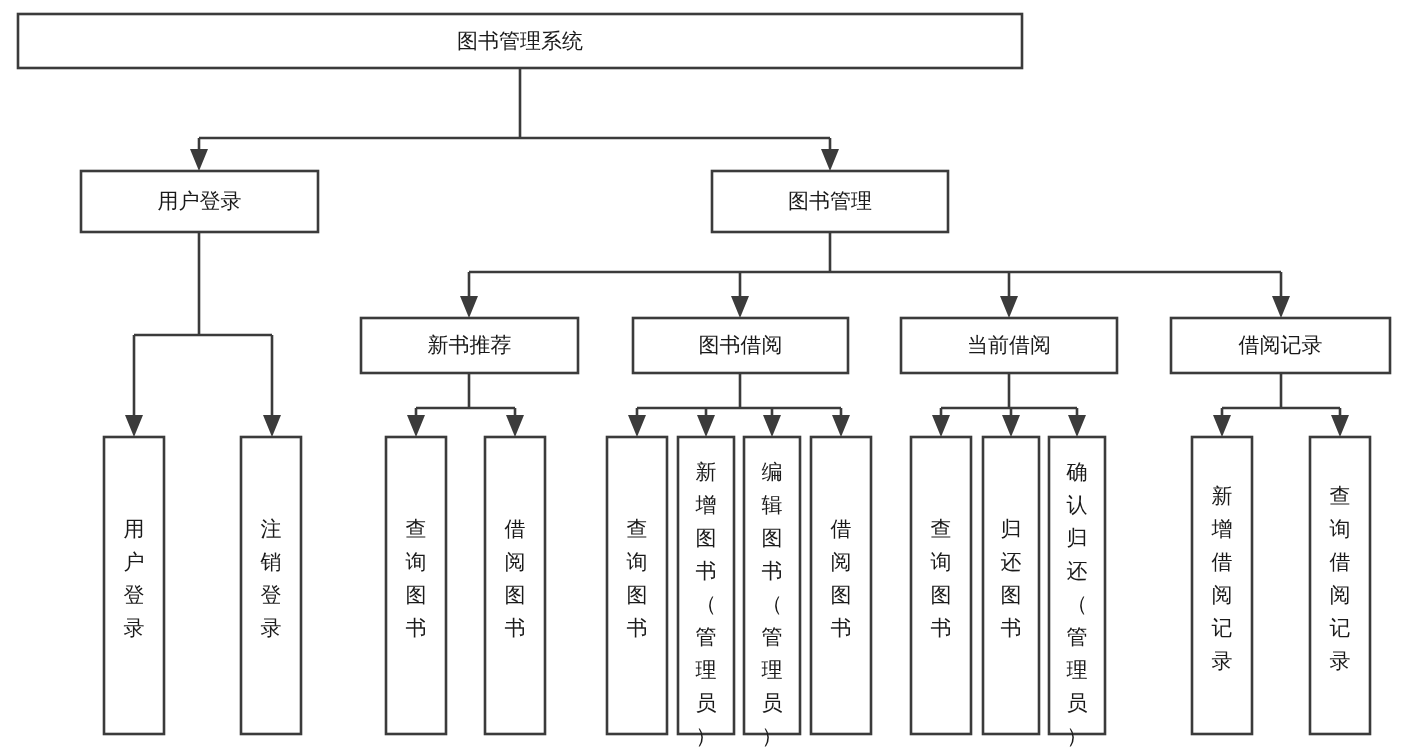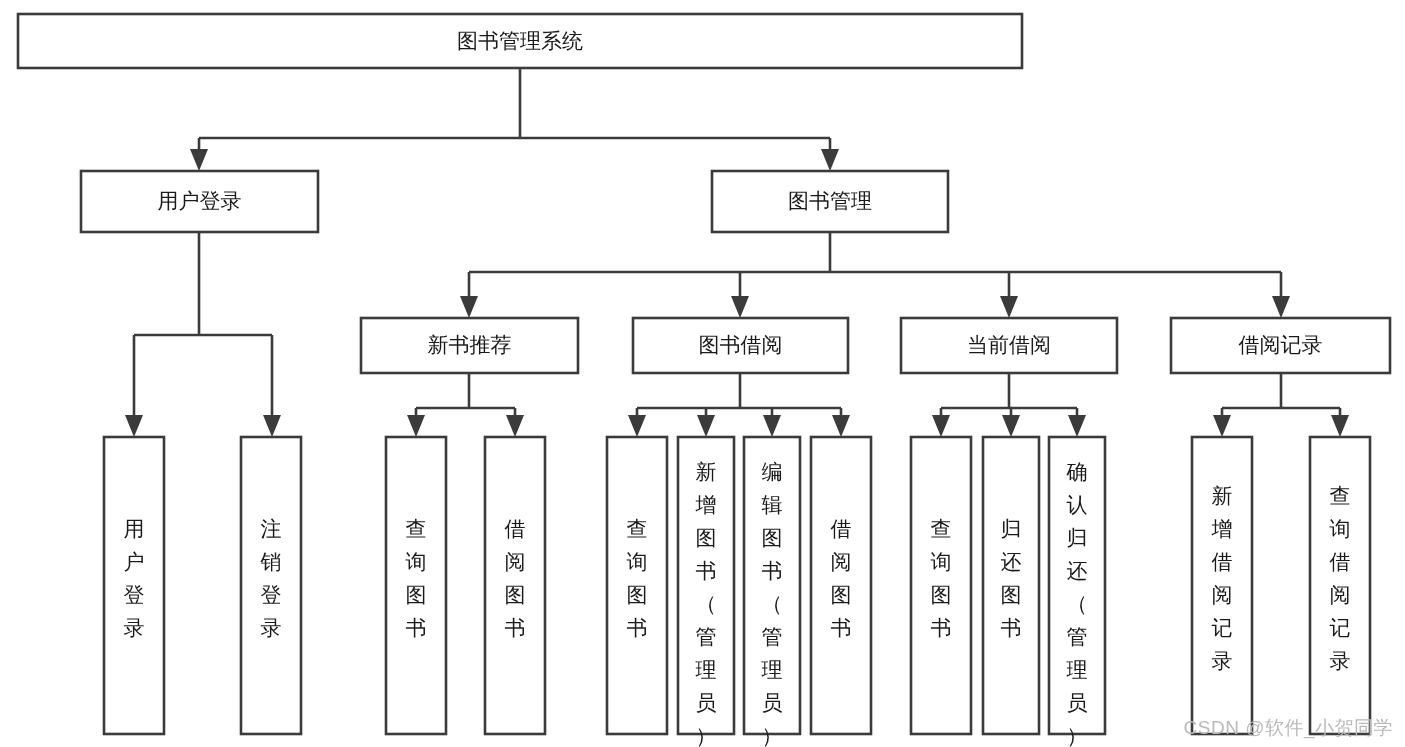--- a/index.html
+++ b/index.html
@@ -217,14 +217,13 @@
         <g>
           <rect x="1192" y="437" width="60" height="297" class="node-box"></rect>
           <text x="1222" y="502.5" class="node-label-vertical"><tspan x="1222" dy="0">新</tspan><tspan x="1222" dy="33">增</tspan><tspan x="1222" dy="33">借</tspan><tspan x="1222" dy="33">阅</tspan><tspan x="1222" dy="33">记</tspan><tspan x="1222" dy="33">录</tspan></text>
         </g>
         <g>
           <rect x="1310" y="437" width="60" height="297" class="node-box"></rect>
           <text x="1340" y="502.5" class="node-label-vertical"><tspan x="1340" dy="0">查</tspan><tspan x="1340" dy="33">询</tspan><tspan x="1340" dy="33">借</tspan><tspan x="1340" dy="33">阅</tspan><tspan x="1340" dy="33">记</tspan><tspan x="1340" dy="33">录</tspan></text>
         </g>
       </g>
   </svg>
-  <div class="watermark-text">CSDN @软件_小贺同学</div>
 </div>
 
 </body></html>

